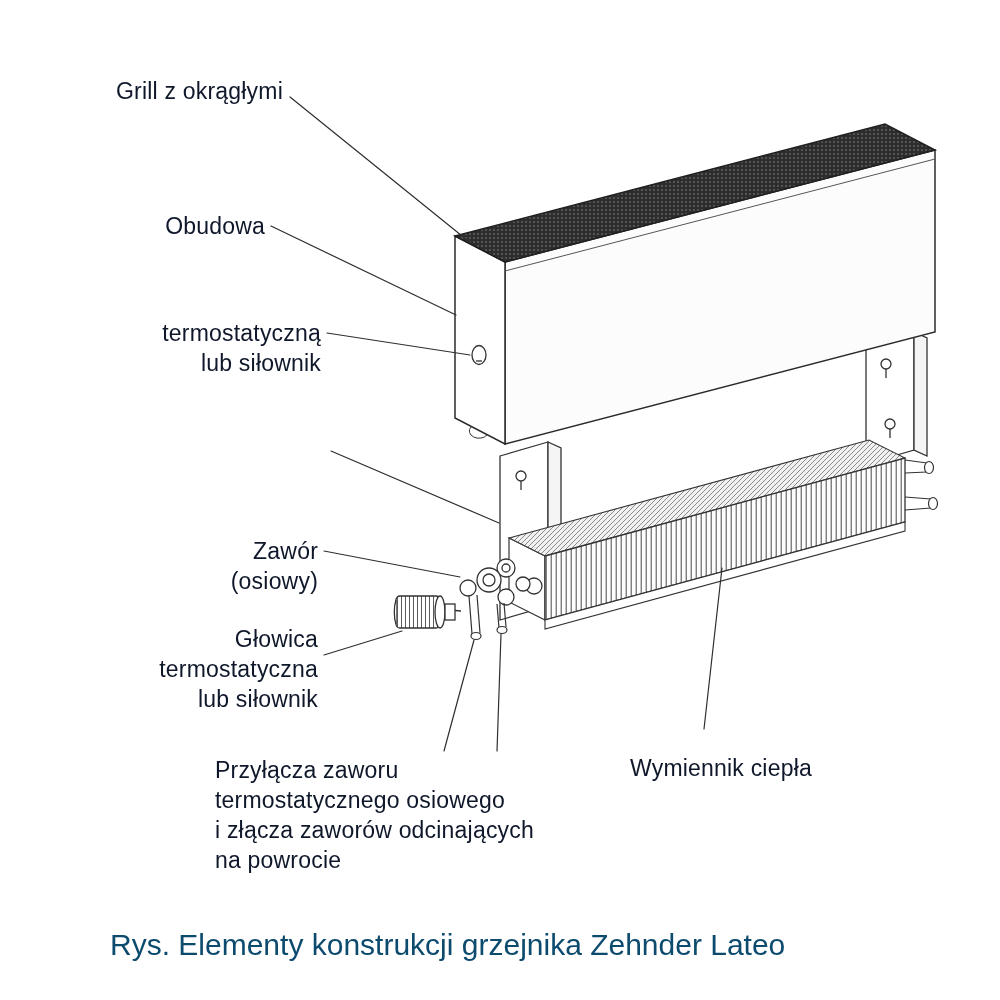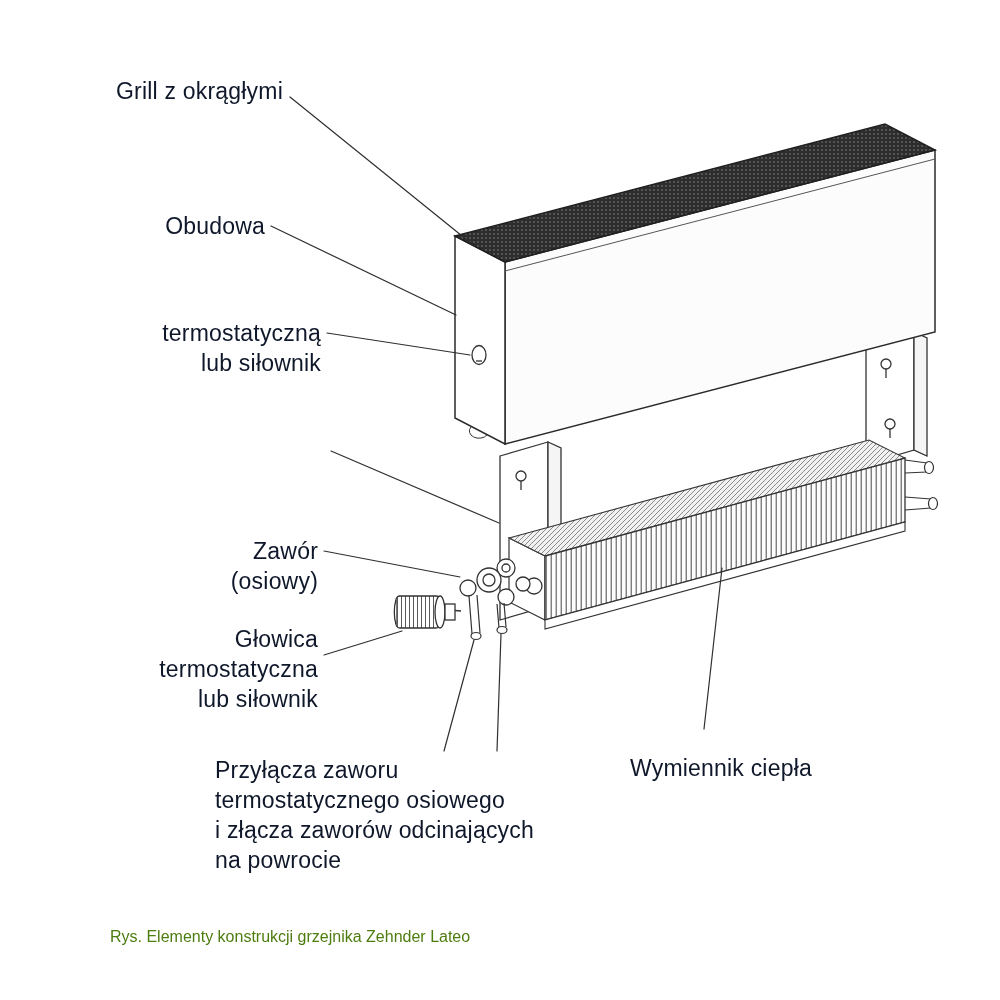--- a/index.html
+++ b/index.html
@@ -7,21 +7,21 @@
     position:relative; width:1000px; height:1000px; background:#ffffff;
     font-family:"Liberation Sans", sans-serif; color:#1c1c1c; overflow:hidden;
   }
   svg.diagram { position:absolute; left:0; top:0; }
   .label {
     position:absolute; font-size:23px; line-height:30px; color:#0f172a;
     letter-spacing:0.2px; white-space:nowrap;
   }
   .label.right { text-align:right; }
   .label.left  { text-align:left; }
-  .caption { position:absolute; font-size:16px; color:#4d7c0f; }
+  .caption { position:absolute; font-size:30px; color:#0c4a6e; }
 </style>
 </head>
 <body>
 
 <div class="page">
 
   <svg class="diagram" width="1000" height="1000" viewBox="0 0 1000 1000">
     <defs>
       <pattern id="grilleDots" width="4" height="4" patternUnits="userSpaceOnUse">
         <rect width="4" height="4" fill="#2d2d2d"></rect>

